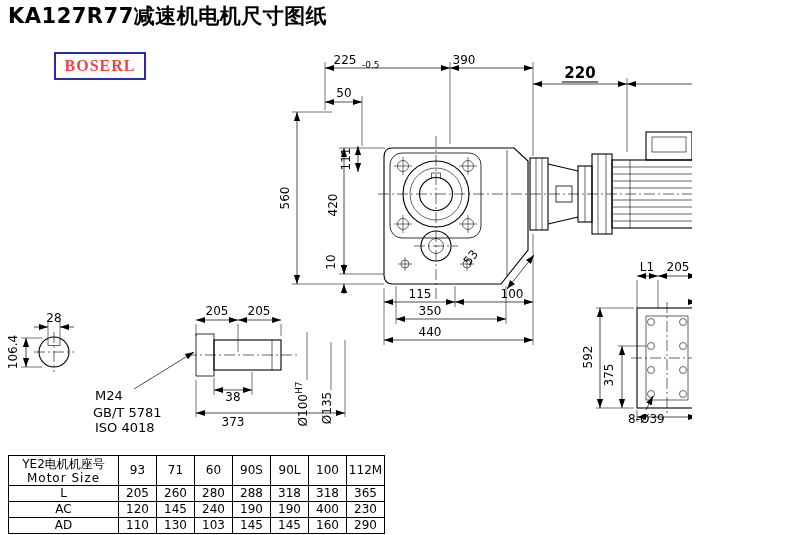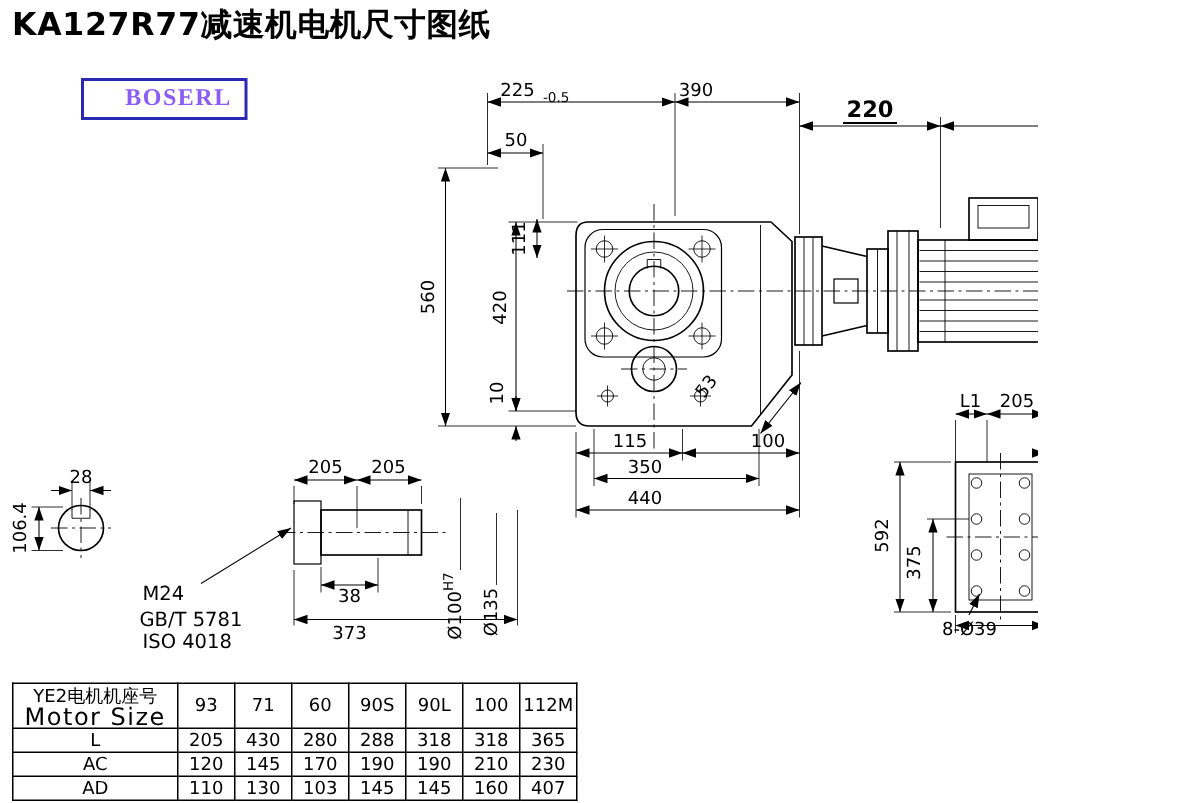--- a/index.html
+++ b/index.html
@@ -1,41 +1,41 @@
 <!DOCTYPE html>
 <html><head>
 <meta charset="utf-8">
 <style>
   html,body{margin:0;padding:0;background:#fff;}
   .sheet{position:relative;width:692px;height:535px;background:#fff;color:#000;
          font-family:"DejaVu Sans",sans-serif;overflow:hidden;}
   .title{position:absolute;left:8px;top:2px;font-size:21px;font-weight:bold;letter-spacing:.5px;}
   .brand{position:absolute;left:54px;top:52px;width:88px;height:24px;border:2px solid #2a2ab0;
-         display:flex;align-items:center;justify-content:center;color:#8b5cf6;
-         font-family:"Liberation Serif",serif;font-size:16px;font-weight:bold;letter-spacing:1px;padding-left:19px;}
+         display:flex;align-items:center;justify-content:center;color:#ef4444;
+         font-family:"Liberation Serif",serif;font-size:16px;font-weight:bold;letter-spacing:1px;}
   svg.draw{position:absolute;left:0;top:0;}
   
   .ln{stroke:#000;stroke-width:1.1;fill:none}
   .md{stroke:#000;stroke-width:.8;fill:none}
   .tn{stroke:#000;stroke-width:.6;fill:none}
   .ext{stroke:#000;stroke-width:.55;fill:none}
   .dim{stroke:#000;stroke-width:.7;fill:none}
   .cl{stroke:#000;stroke-width:.6;fill:none;stroke-dasharray:11 3 2 3}
   .d{font-family:"DejaVu Sans",sans-serif;font-size:12px;fill:#000}
   .ds{font-size:9px}
   .db{font-size:15px;font-weight:bold}
   .d14{font-size:13px}
   .mid{text-anchor:middle}
   
   .spec{position:absolute;left:8px;top:455px;border-collapse:collapse;table-layout:fixed;background:#fff;}
   .spec th,.spec td{border:1px solid #000;font-size:12px;font-weight:normal;text-align:center;
         padding:0;height:15px;line-height:15px;font-family:"DejaVu Sans",sans-serif;}
   .spec th.head{height:29px;}
   .spec .cn{font-size:12px;line-height:14px;}
-  .spec .en{font-size:16px;line-height:14px;letter-spacing:1px;}
+  .spec .en{font-size:12px;line-height:14px;letter-spacing:1px;}
 </style>
 </head>
 <body>
 
 <div class="sheet">
 
   <div class="title">KA127R77减速机电机尺寸图纸</div>
   <div class="brand">BOSERL</div>
 
   <svg class="draw" width="800" height="535" viewBox="0 0 800 535">
@@ -291,43 +291,43 @@
         <th class="head">71</th>
         <th class="head">60</th>
         <th class="head">90S</th>
         <th class="head">90L</th>
         <th class="head">100</th>
         <th class="head">112M</th>
       </tr>
       <tr>
         <td>L</td>
         <td>205</td>
-        <td>430</td>
+        <td>260</td>
         <td>280</td>
         <td>288</td>
         <td>318</td>
         <td>318</td>
         <td>365</td>
       </tr>
       <tr>
         <td>AC</td>
         <td>120</td>
         <td>145</td>
-        <td>170</td>
+        <td>240</td>
         <td>190</td>
         <td>190</td>
-        <td>210</td>
+        <td>400</td>
         <td>230</td>
       </tr>
       <tr>
         <td>AD</td>
         <td>110</td>
         <td>130</td>
         <td>103</td>
         <td>145</td>
         <td>145</td>
         <td>160</td>
-        <td>407</td>
+        <td>290</td>
       </tr>
     </tbody>
   </table>
 
 </div>
 
 </body></html>

